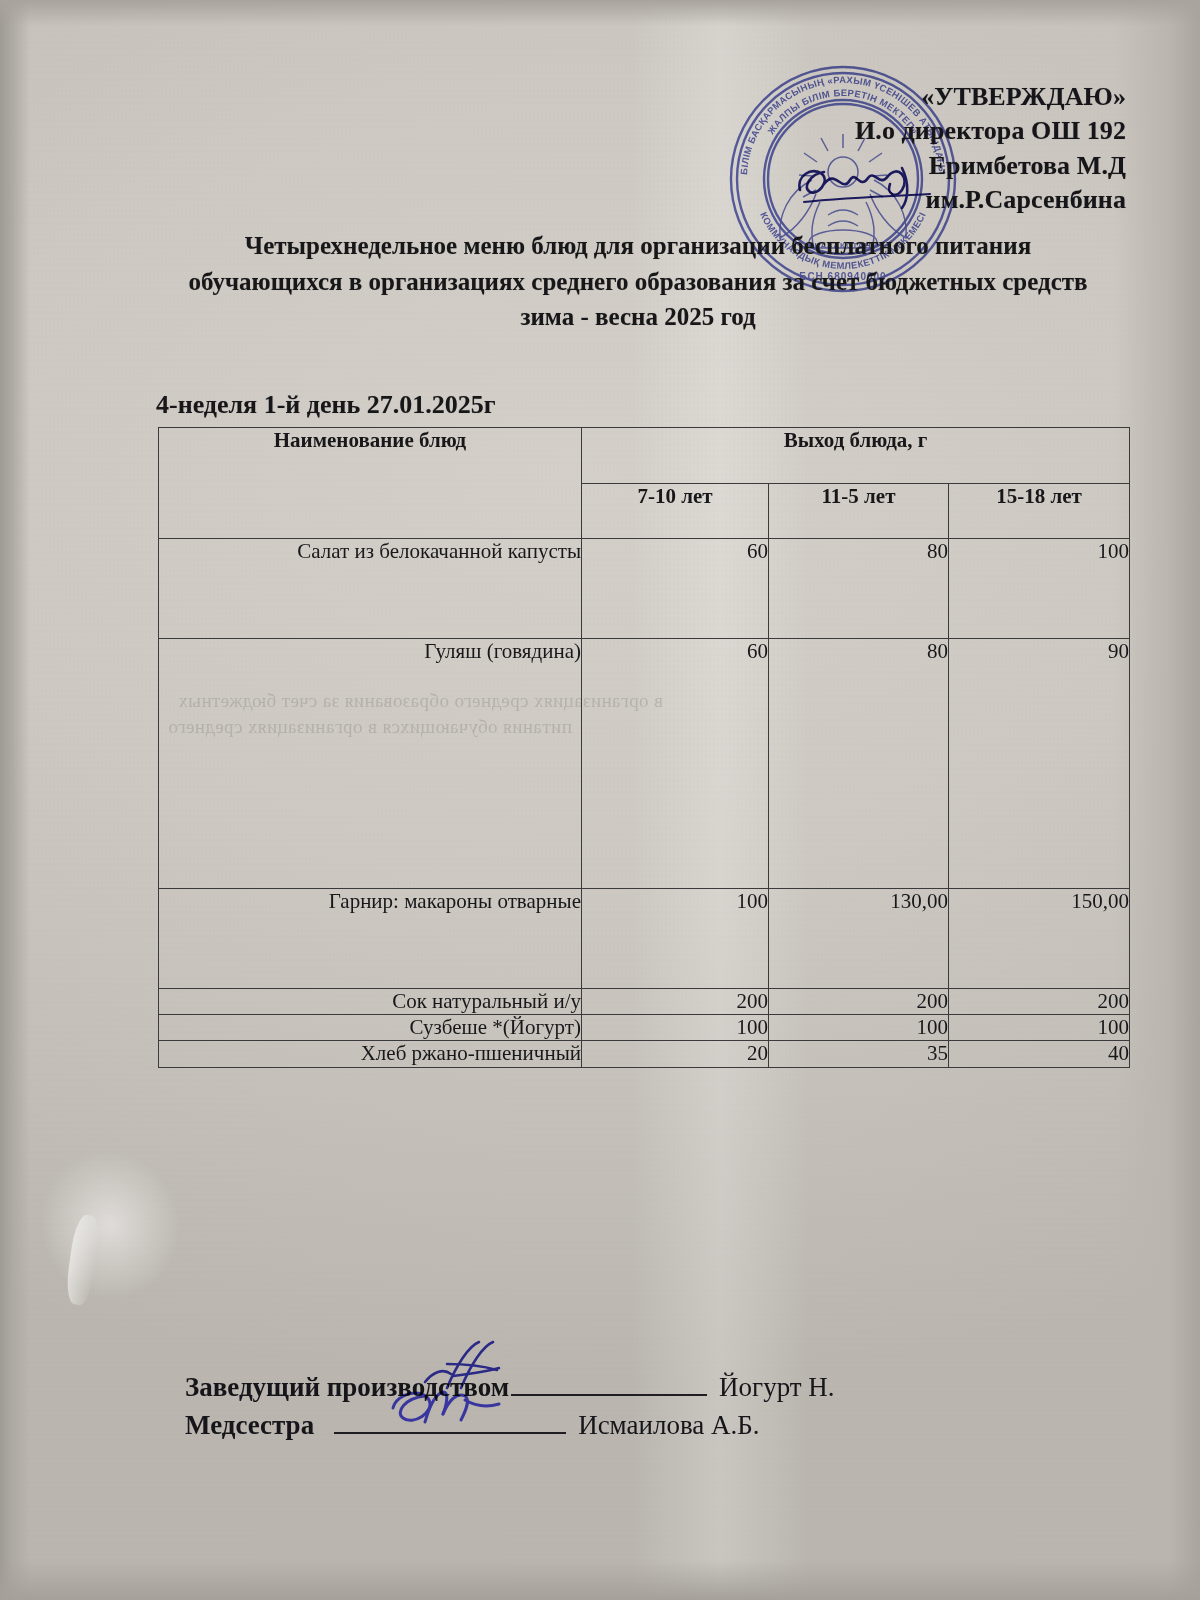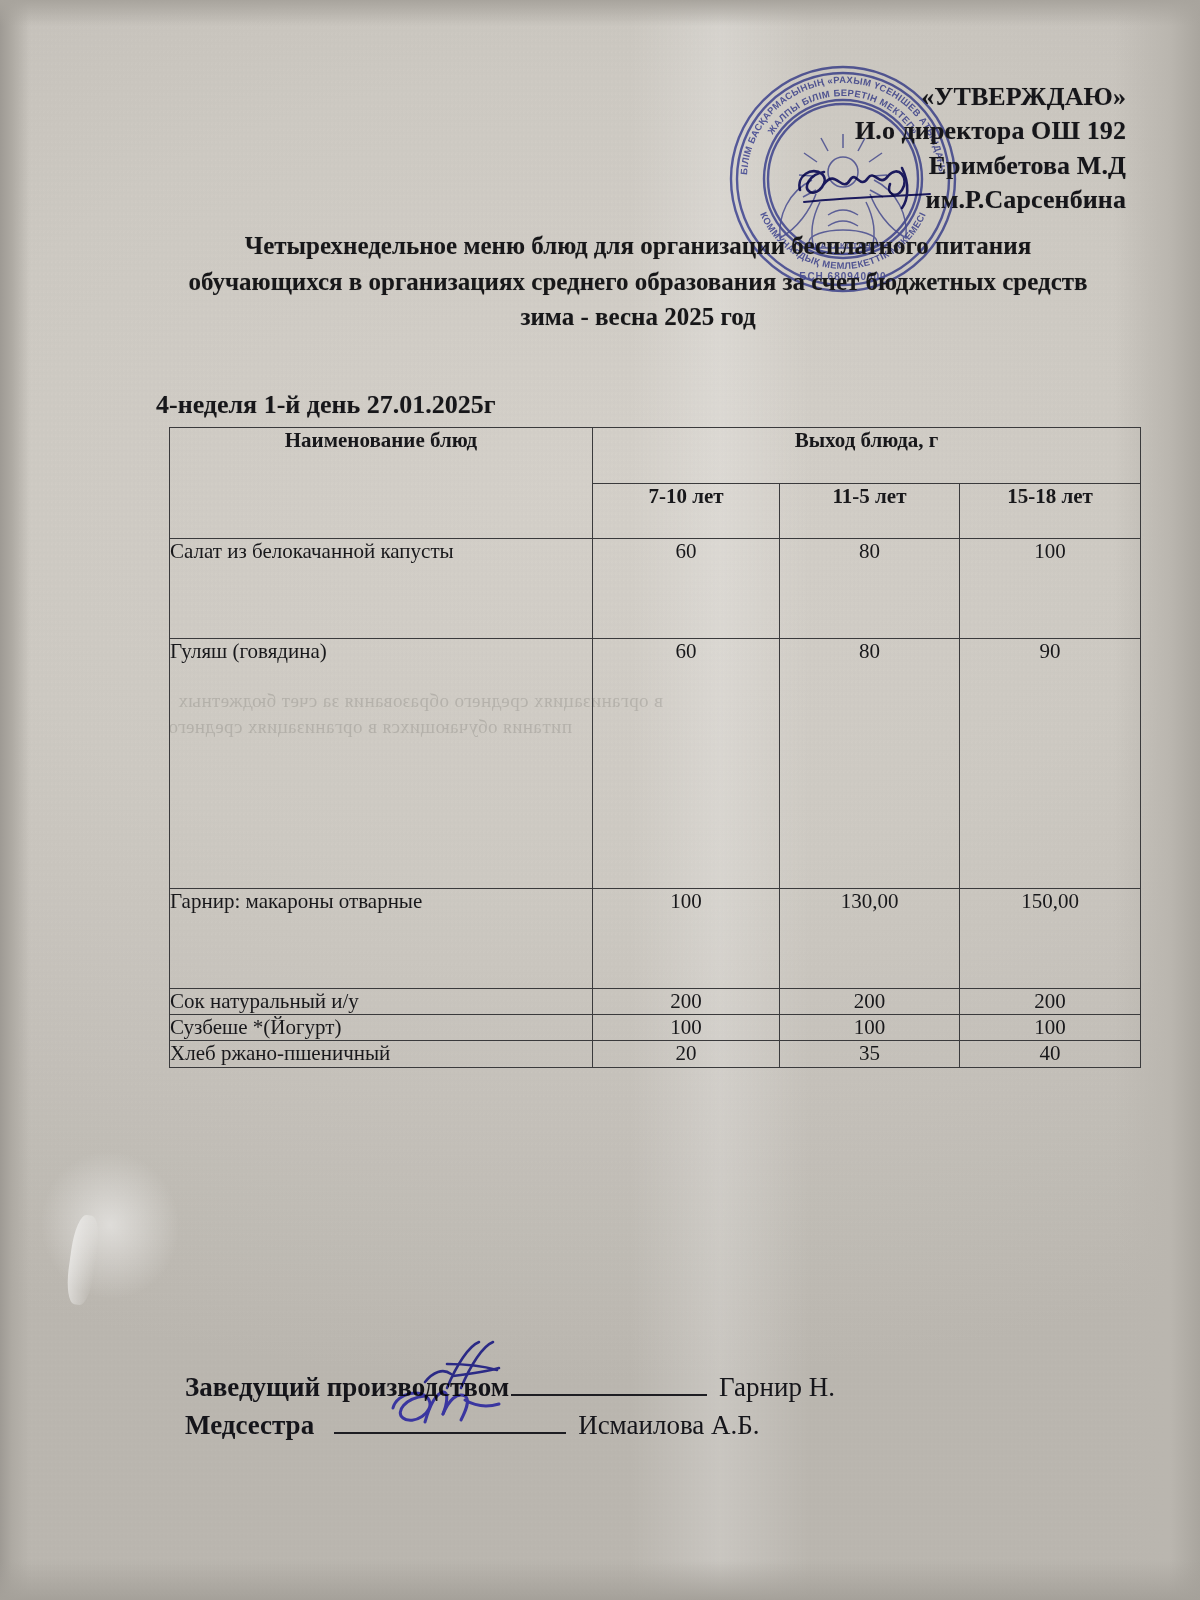--- a/index.html
+++ b/index.html
@@ -139,33 +139,34 @@
     font-weight: bold;
     font-size: 26px;
     color: #17171a;
     z-index: 6;
     text-shadow: 0 0 1px rgba(0,0,0,.2);
   }
 
   
   #menu-table {
     position: absolute;
-    left: 169px;
+    left: 158px;
     top: 427px;
     width: 971px;
     border-collapse: collapse;
     table-layout: fixed;
     z-index: 6;
     color: #18181b;
   }
   #menu-table td, #menu-table th {
     border: 1.6px solid #3a3a3c;
     padding: 0;
     vertical-align: top;
     font-weight: normal;
+    text-align: right;
   }
   #menu-table th {
     text-align: center;
     font-weight: bold;
     font-size: 21px;
   }
   .col-name { width: 423px; }
   .col-a    { width: 187px; }
   .col-b    { width: 180px; }
   .col-c    { width: 181px; }
@@ -401,21 +402,21 @@
         <td class="qty">35</td>
         <td class="qty">40</td>
       </tr>
     </tbody>
   </table>
 
   <div id="footer">
     <div class="sig-row">
       <span class="sig-role">Заведущий производством</span>
       <span class="sig-rule" id="rule-1"></span>
-      <span class="sig-person">Гарнир Н.</span>
+      <span class="sig-person">Йогурт Н.</span>
       <svg id="ink-1" viewBox="0 0 120 54" xmlns="http://www.w3.org/2000/svg">
         <g fill="none" stroke="#2b2a86" stroke-width="2.6" stroke-linecap="round">
           <path d="M 8,44 C 16,34 26,30 34,36"></path>
           <path d="M 30,50 C 40,26 52,8 62,4"></path>
           <path d="M 44,50 C 54,26 66,8 76,4"></path>
           <path d="M 30,26 C 48,26 66,28 80,32"></path>
           <path d="M 36,38 C 52,36 68,34 82,30"></path>
         </g>
       </svg>
     </div>

